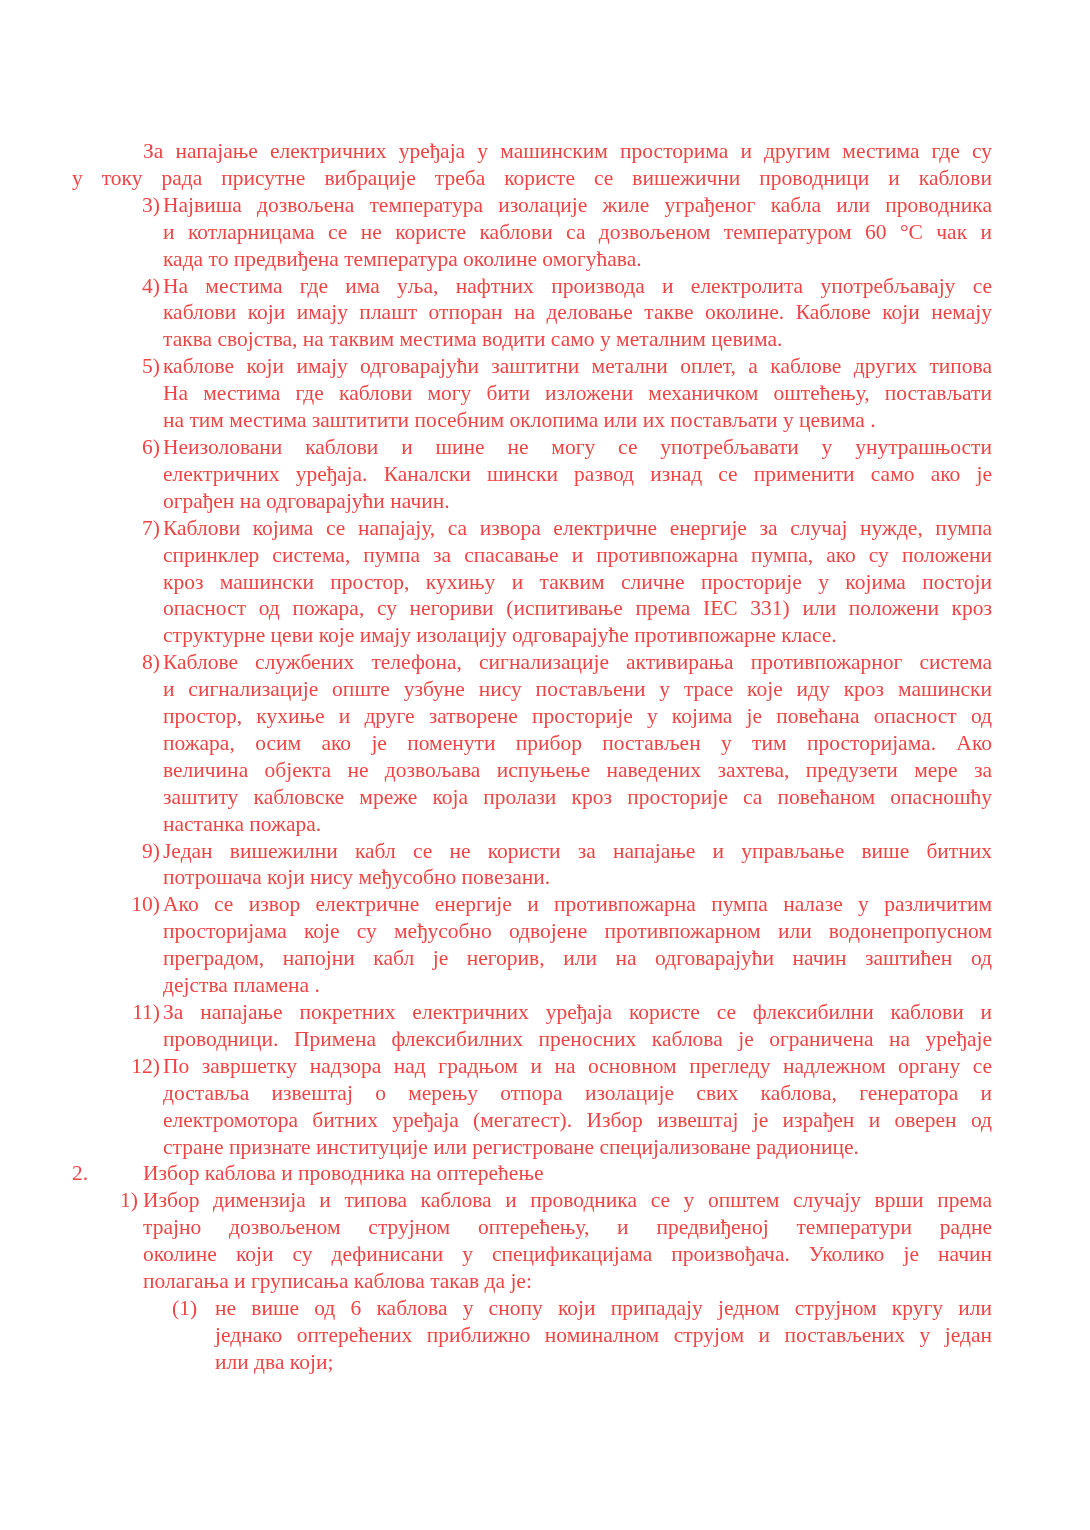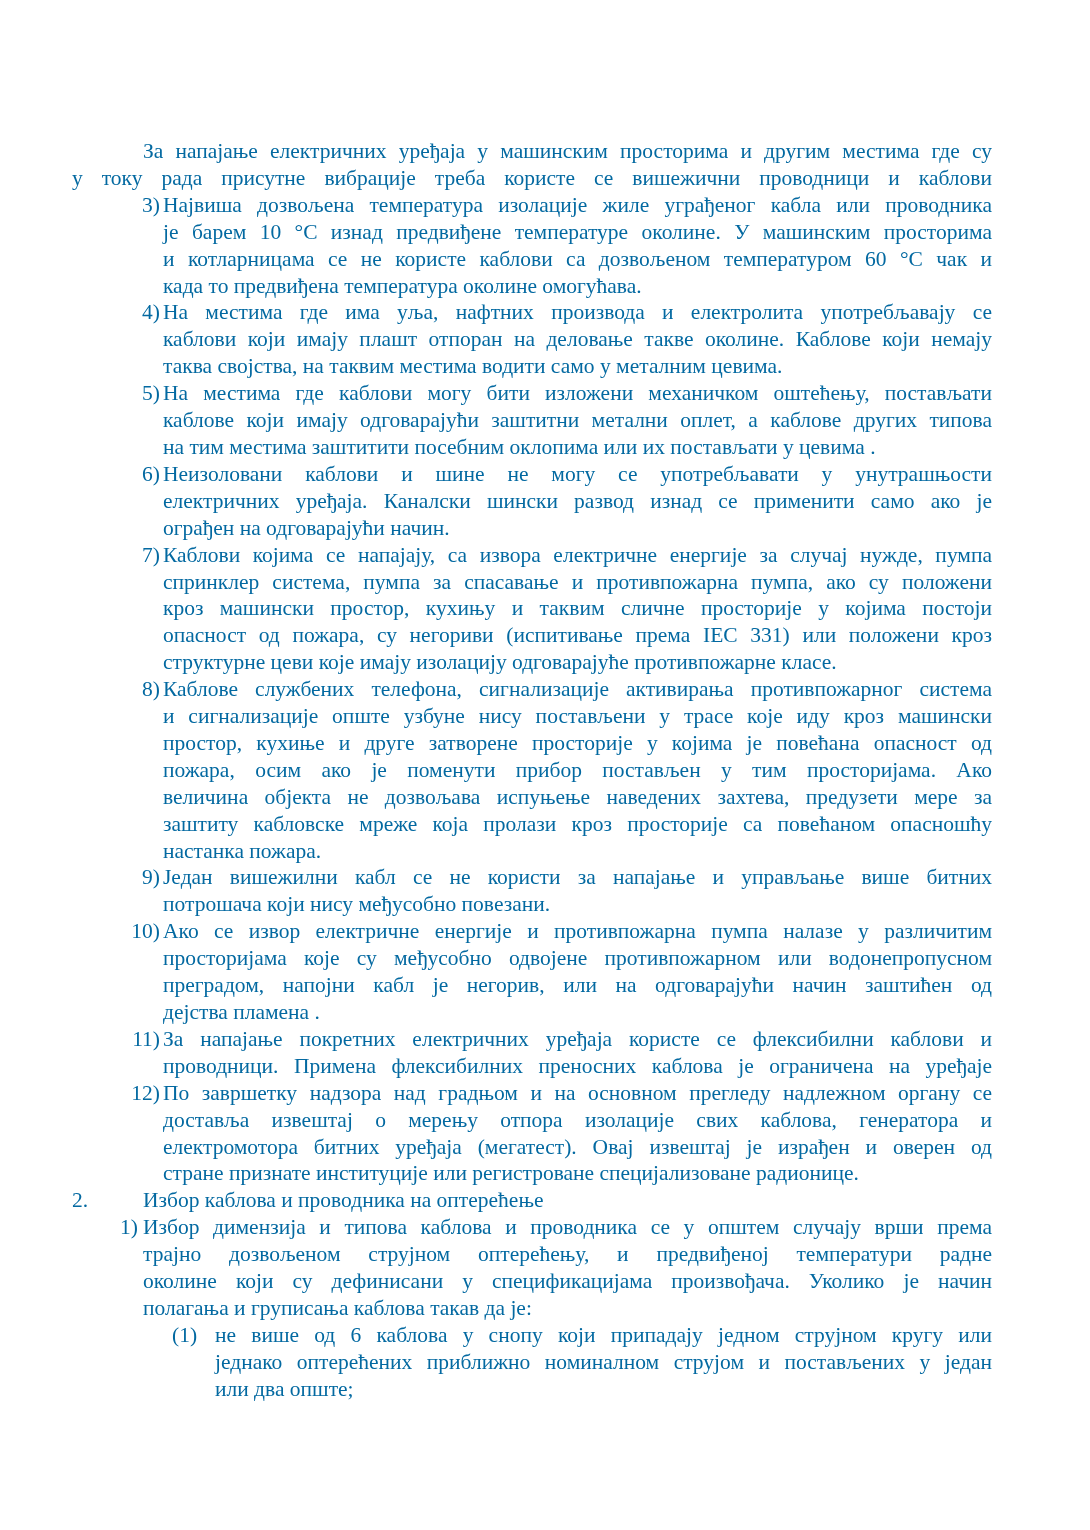--- a/index.html
+++ b/index.html
@@ -5,21 +5,21 @@
   html, body {
     margin: 0;
     padding: 0;
     background: #ffffff;
   }
   .page {
     position: relative;
     width: 1090px;
     height: 1530px;
     background: #ffffff;
-    color: #0369a1;
+    color: #ef4444;
     box-sizing: border-box;
     padding: 138px 98px 0 72px;
     font-family: "Liberation Serif", serif;
     font-size: 21.5px;
     line-height: 26.9px;
     overflow: hidden;
   }
   .block { position: relative; }
   .line {
     text-align: justify;
@@ -51,34 +51,33 @@
 
 <div class="page">
   <main>
       <div class="block para">
         <div class="line first-indent">За напајање електричних уређаја у машинским просторима и другим местима где су</div>
         <div class="line">у току рада присутне вибрације треба користе се вишежични проводници и каблови</div>
       </div>
       <div class="block item">
         <span class="num">3)</span>
         <div class="line">Највиша дозвољена температура изолације жиле уграђеног кабла или проводника</div>
-        <div class="line">је барем 10 °C изнад предвиђене температуре околине. У машинским просторима</div>
         <div class="line">и котларницама се не користе каблови са дозвољеном температуром 60 °C чак и</div>
         <div class="line last">када то предвиђена температура околине омогућава.</div>
       </div>
       <div class="block item">
         <span class="num">4)</span>
         <div class="line">На местима где има уља, нафтних производа и електролита употребљавају се</div>
         <div class="line">каблови који имају плашт отпоран на деловање такве околине. Каблове који немају</div>
         <div class="line last">таква својства, на таквим местима водити само у металним цевима.</div>
       </div>
       <div class="block item">
         <span class="num">5)</span>
+        <div class="line">каблове који имају одговарајући заштитни метални оплет, а каблове других типова</div>
         <div class="line">На местима где каблови могу бити изложени механичком оштећењу, постављати</div>
-        <div class="line">каблове који имају одговарајући заштитни метални оплет, а каблове других типова</div>
         <div class="line last">на тим местима заштитити посебним оклопима или их постављати у цевима .</div>
       </div>
       <div class="block item">
         <span class="num">6)</span>
         <div class="line">Неизоловани каблови и шине не могу се употребљавати у унутрашњости</div>
         <div class="line">електричних уређаја. Каналски шински развод изнад се применити само ако је</div>
         <div class="line last">ограђен на одговарајући начин.</div>
       </div>
       <div class="block item">
         <span class="num">7)</span>
@@ -112,34 +111,34 @@
       </div>
       <div class="block item">
         <span class="num">11)</span>
         <div class="line">За напајање покретних електричних уређаја користе се флексибилни каблови и</div>
         <div class="line">проводници. Примена флексибилних преносних каблова је ограничена на уређаје</div>
       </div>
       <div class="block item">
         <span class="num">12)</span>
         <div class="line">По завршетку надзора над градњом и на основном прегледу надлежном органу се</div>
         <div class="line">доставља извештај о мерењу отпора изолације свих каблова, генератора и</div>
-        <div class="line">електромотора битних уређаја (мегатест). Овај извештај је израђен и оверен од</div>
+        <div class="line">електромотора битних уређаја (мегатест). Избор извештај је израђен и оверен од</div>
         <div class="line last">стране признате институције или регистроване специјализоване радионице.</div>
       </div>
       <div class="block section">
         <span class="num">2.</span>
         <div class="line last">Избор каблова и проводника на оптерећење</div>
       </div>
       <div class="block item2">
         <span class="num">1)</span>
         <div class="line">Избор димензија и типова каблова и проводника се у општем случају врши према</div>
         <div class="line">трајно дозвољеном струјном оптерећењу, и предвиђеној температури радне</div>
         <div class="line">околине који су дефинисани у спецификацијама произвођача. Уколико је начин</div>
         <div class="line last">полагања и груписања каблова такав да је:</div>
       </div>
       <div class="block subitem">
         <span class="num">(1)</span>
         <div class="line">не више од 6 каблова у снопу који припадају једном струјном кругу или</div>
         <div class="line">једнако оптерећених приближно номиналном струјом и постављених у један</div>
-        <div class="line last">или два опште;</div>
+        <div class="line last">или два који;</div>
       </div>
     </main>
 </div>
 
 </body></html>

